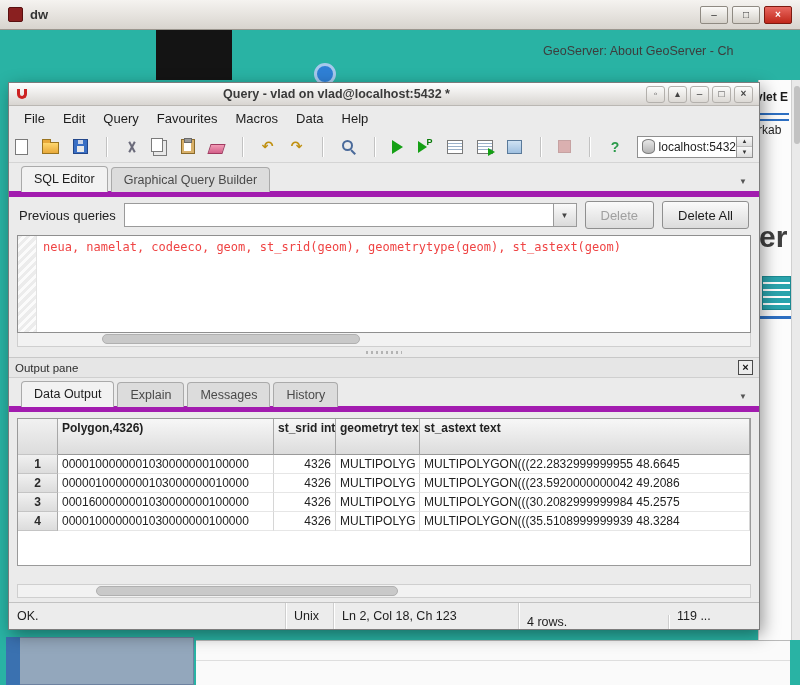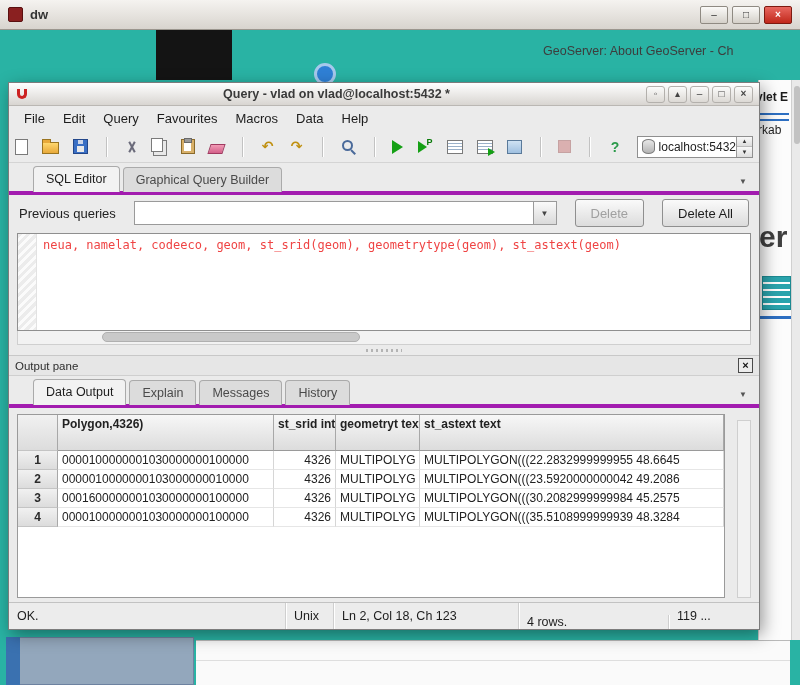--- a/index.html
+++ b/index.html
@@ -110,29 +110,29 @@
   .combo{margin-left:auto;display:flex;align-items:center;height:22px;width:150px;box-sizing:border-box;
     border:1px solid #8f8f8f;background:#ffffff;}
   .dbicon{width:11px;height:13px;margin:0 4px;background:linear-gradient(#e8e8e8,#b4b4b4);
     border:1px solid #7d7d7d;border-radius:50%/28%;}
   .combotext{flex:1;font-size:12px;white-space:nowrap;overflow:hidden;}
   .spin{width:15px;height:20px;display:flex;flex-direction:column;border-left:1px solid #9a9a9a;}
   .spinbtn{flex:1;display:flex;align-items:center;justify-content:center;background:linear-gradient(#f8f8f8,#dddddd);color:#333;}
   .spin-up::before{content:"▲";font-size:6px;} .spin-dn::before{content:"▼";font-size:6px;}
   .spin-up{border-bottom:1px solid #bbbbbb;}
 
-  .tabbar{flex:0 0 28px;display:flex;align-items:flex-end;padding:0 24px;position:relative;
-    border-bottom:4px solid #a21caf;text-align:center;}
+  .tabbar{flex:0 0 28px;display:flex;align-items:flex-end;padding:0 12px;position:relative;
+    border-bottom:6px solid #a21caf;text-align:center;}
   .tab{padding:5px 12px;border:1px solid #aaaaaa;border-bottom:none;border-radius:4px 4px 0 0;
     background:#dcdcdc;color:#4a4a4a;font-size:12.5px;margin-right:3px;position:relative;top:1px;white-space:nowrap;}
   .tab.active{background:#f2f2f2;color:#1d1d1d;z-index:2;padding-bottom:6px;}
   .tabdrop{position:absolute;right:12px;top:9px;color:#555;}
   .tabdrop::before{content:"▼";font-size:8px;}
 
-  .prevrow{flex:0 0 36px;display:flex;align-items:center;padding:0 10px;gap:18px;}
+  .prevrow{flex:0 0 36px;display:flex;align-items:center;padding:0 10px;gap:8px;}
   .prevlabel{font-size:13px;white-space:nowrap;}
   .pqcombo{flex:1;display:flex;height:24px;border:1px solid #9a9a9a;background:#ffffff;box-sizing:border-box;}
   .pqinput{flex:1;}
   .pqdrop{width:22px;background:linear-gradient(#fafafa,#dadada);border-left:1px solid #9a9a9a;
     display:flex;align-items:center;justify-content:center;color:#444;}
   .pqdrop::before{content:"▼";font-size:8px;}
   .btn{height:26px;padding:0 15px;display:flex;align-items:center;border:1px solid #8f8f8f;border-radius:3px;
     background:linear-gradient(#fafafa,#dcdcdc);font-size:13px;color:#1d1d1d;white-space:nowrap;}
   .btn.disabled{color:#a0a0a0;}
 
@@ -151,21 +151,21 @@
   .splitter{flex:0 0 10px;position:relative;}
   .grip{position:absolute;left:50%;top:4px;width:36px;height:3px;margin-left:-18px;
     background:repeating-linear-gradient(90deg,#b4b4b4 0 2px,transparent 2px 5px);}
 
   .outhdr{flex:0 0 19px;background:#e6e6e6;border-top:1px solid #c8c8c8;border-bottom:1px solid #cfcfcf;
     display:flex;align-items:center;padding:0 6px;font-size:11.5px;color:#2d2d2d;}
   .outclose{margin-left:auto;width:13px;height:13px;border:1px solid #4a4a4a;display:flex;align-items:center;
     justify-content:center;background:#ececec;color:#111;font-weight:bold;}
   .outclose::before{content:"×";font-size:11px;line-height:1;}
 
-  .gridarea{flex:1;display:flex;flex-direction:row;padding:6px 8px 4px;min-height:0;gap:12px;}
+  .gridarea{flex:1;display:flex;flex-direction:column;padding:6px 8px 4px;min-height:0;gap:12px;}
   .grid{flex:1;border:1px solid #9a9a9a;background:#ffffff;overflow:hidden;font-size:12px;min-height:0;}
   .grow{display:flex;height:19px;line-height:18px;}
   .ghead{height:36px;line-height:15px;}
   .gc{box-sizing:border-box;padding:0 4px;border-right:1px solid #d6d6d6;border-bottom:1px solid #e6e6e6;
     white-space:nowrap;overflow:hidden;}
   .ghead .gc{background:linear-gradient(#f7f7f7,#dcdcdc);border-right:1px solid #a8a8a8;border-bottom:1px solid #9a9a9a;
     font-weight:bold;padding:2px 4px;}
   .gc.rownum{background:linear-gradient(#f1f1f1,#dcdcdc);border-right:1px solid #a8a8a8;border-bottom:1px solid #c4c4c4;
     text-align:center;font-weight:bold;color:#2a2a2a;}
   .w0{flex:0 0 40px;} .w1{flex:0 0 216px;} .w2{flex:0 0 62px;} .w3{flex:0 0 84px;} .w4{flex:1;min-width:0;}

